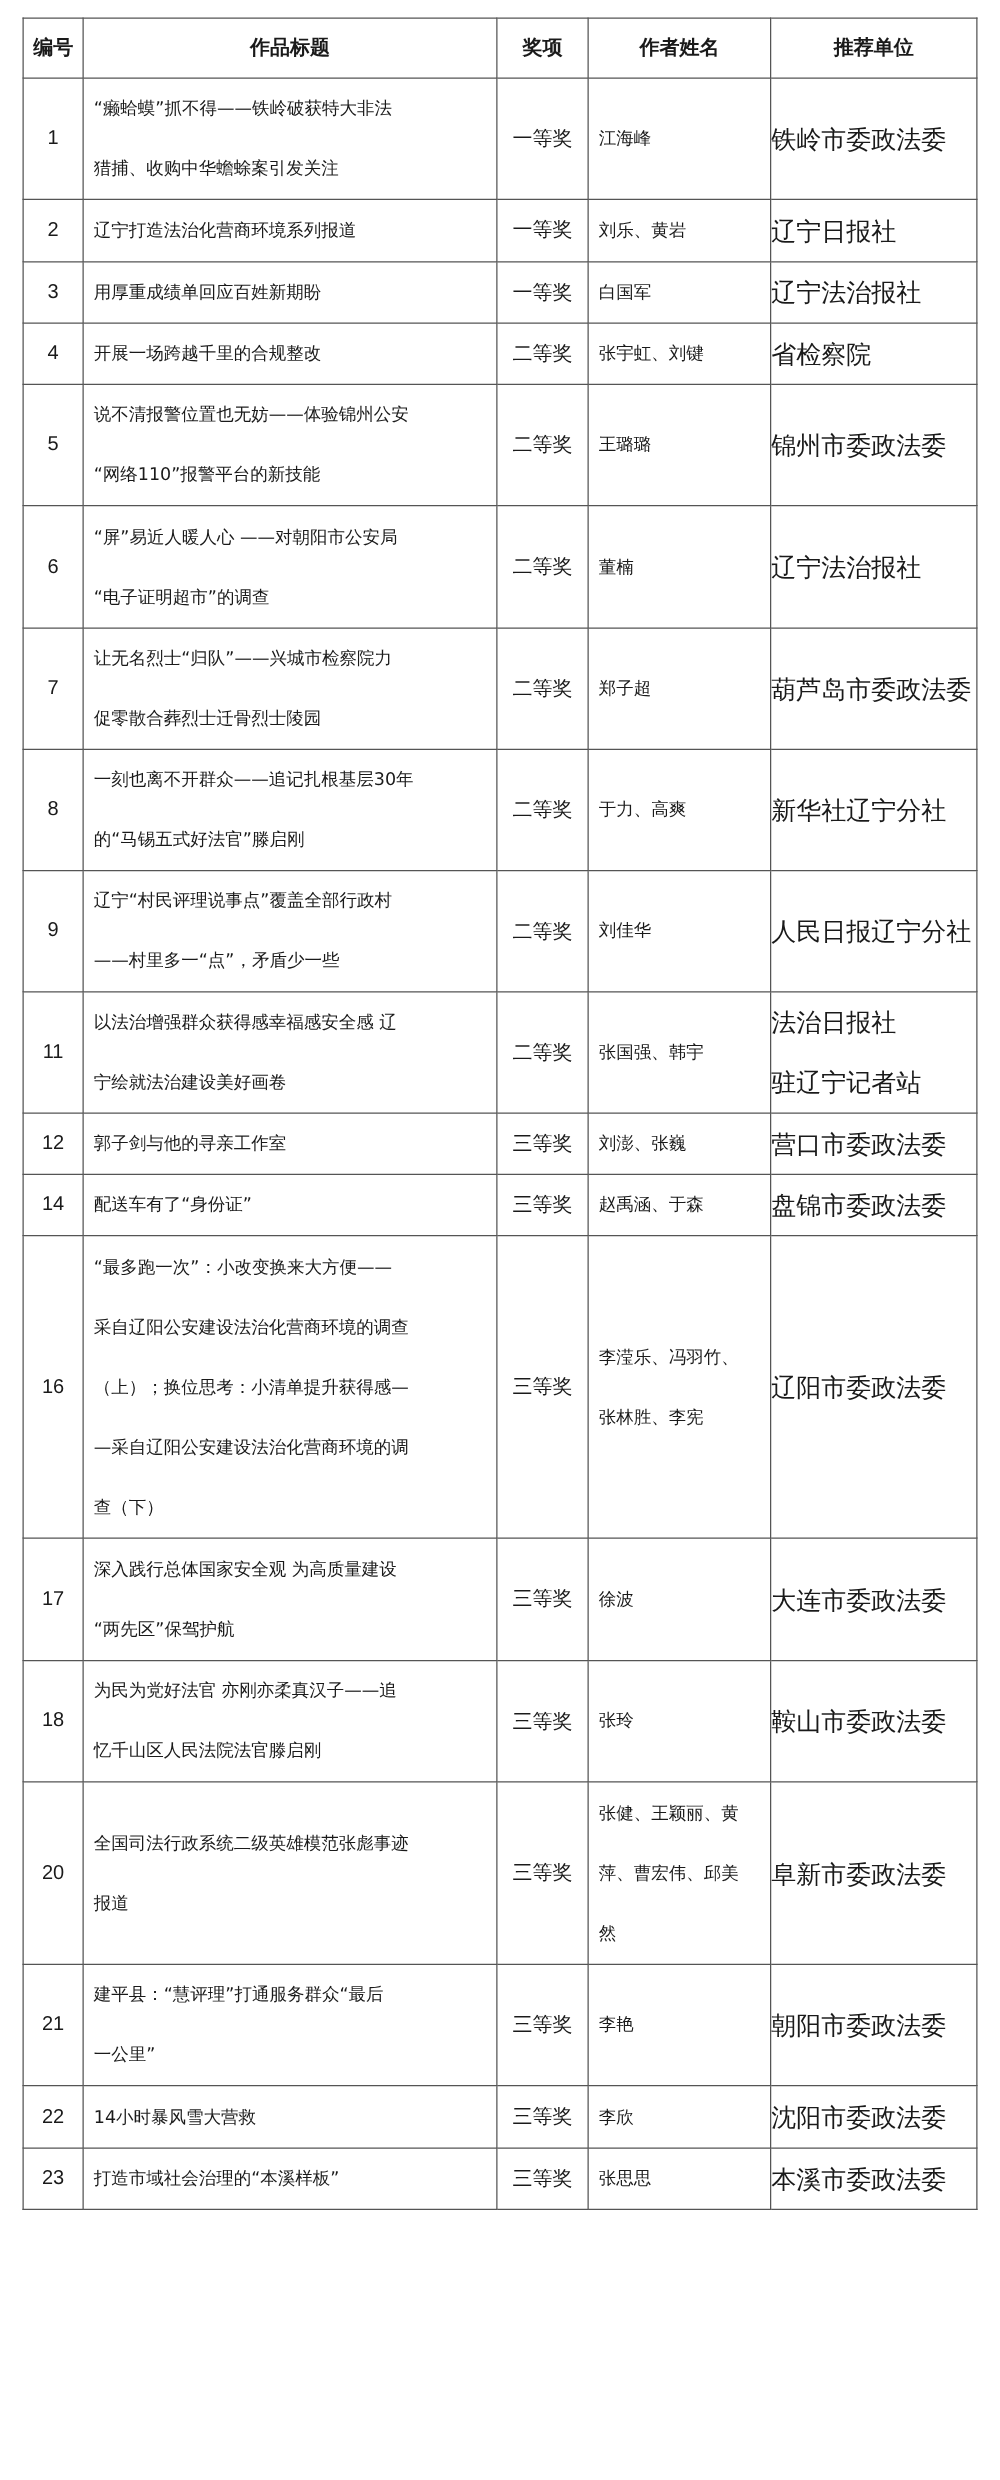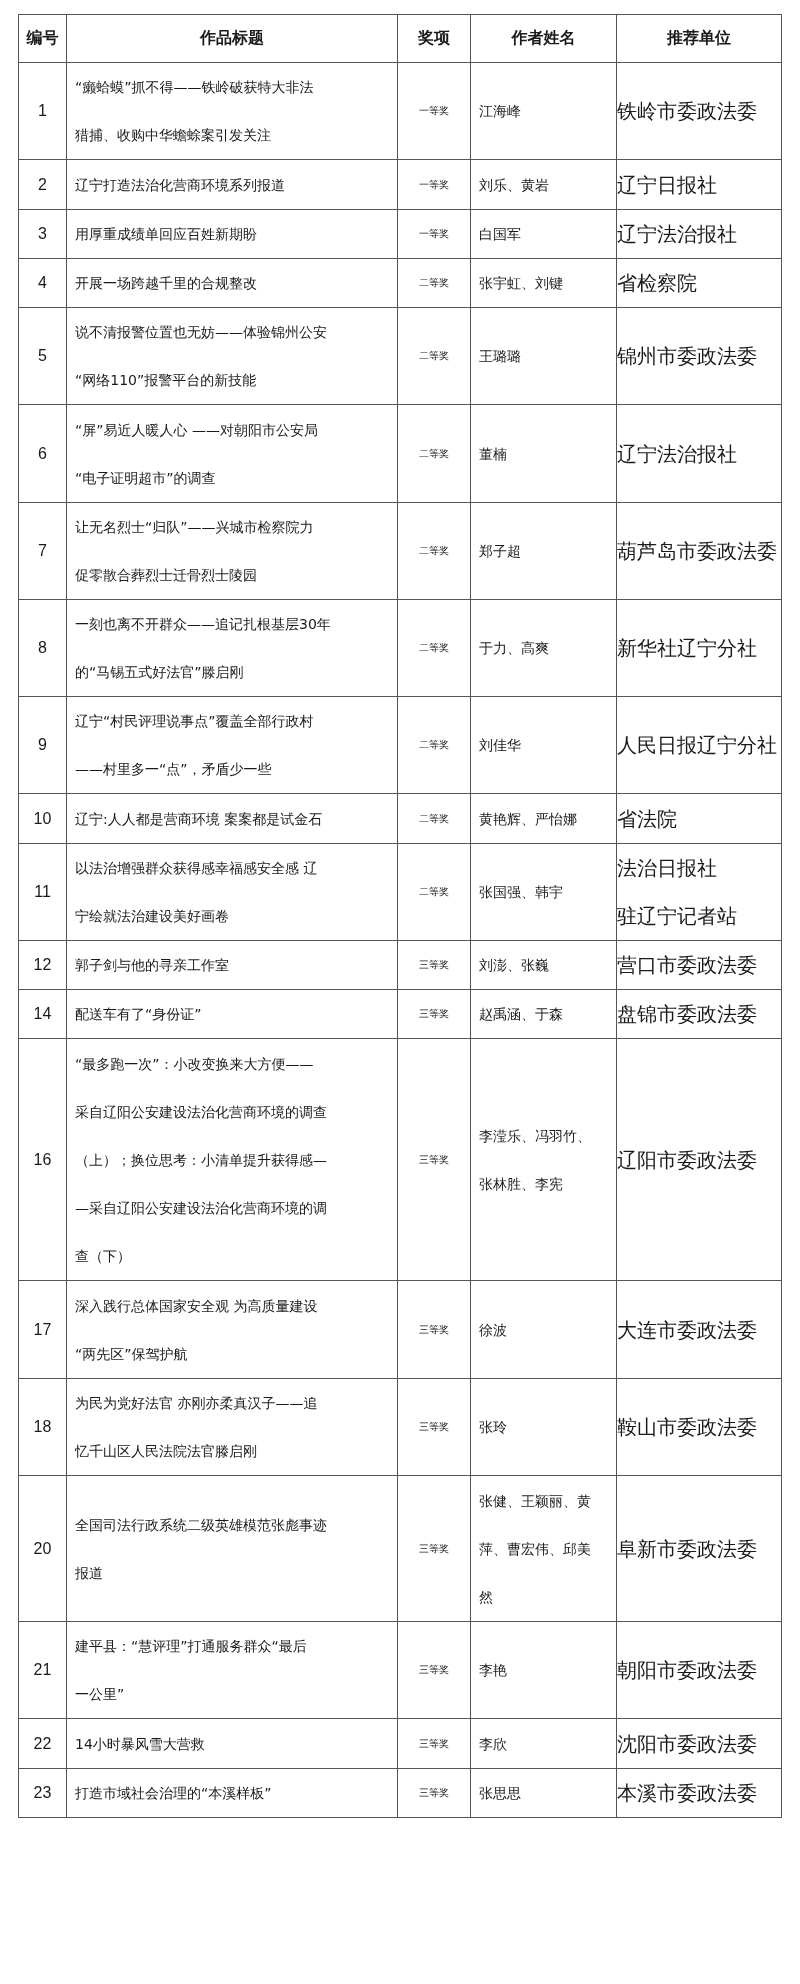--- a/index.html
+++ b/index.html
@@ -4,21 +4,21 @@
 <style>
   html, body { margin: 0; padding: 0; background: #ffffff; }
   body { width: 800px; height: 1984px; position: relative; overflow: hidden;
          font-family: "DejaVu Sans", "Liberation Sans", sans-serif; color: #1a1a1a; }
   table.awards { position: absolute; left: 18px; top: 14px; border-collapse: collapse;
                  table-layout: fixed; width: 763px; }
   table.awards th, table.awards td { border: 1px solid #555; padding: 0; vertical-align: middle; }
   table.awards th { font-weight: bold; font-size: 16px; height: 47px; text-align: center; }
   td.num { text-align: center; font-family: "Liberation Sans", sans-serif; font-size: 16px; }
   td.title { text-align: left; padding: 0 8px !important; font-size: 14px; line-height: 48px; }
-  td.award { text-align: center; font-size: 10px; }
+  td.award { text-align: center; font-size: 16px; }
   td.author { text-align: left; padding: 0 8px !important; font-size: 14px; line-height: 48px; }
   td.unit { text-align: left; font-size: 20px; line-height: 48px; }
   .line { display: block; white-space: nowrap; }
 </style>
 </head>
 <body>
 
 <table class="awards">
   <colgroup>
     <col style="width:48px">
@@ -153,33 +153,20 @@
           <span class="line">——村里多一“点”，矛盾少一些</span>
         </td>
         <td class="award">二等奖</td>
         <td class="author">
           <span class="line">刘佳华</span>
         </td>
         <td class="unit">
           <span class="line">人民日报辽宁分社</span>
         </td>
       </tr>
-      <tr style="height: 50px;">
-        <td class="num">10</td>
-        <td class="title">
-          <span class="line">辽宁:人人都是营商环境 案案都是试金石</span>
-        </td>
-        <td class="award">二等奖</td>
-        <td class="author">
-          <span class="line">黄艳辉、严怡娜</span>
-        </td>
-        <td class="unit">
-          <span class="line">省法院</span>
-        </td>
-      </tr>
       <tr style="height: 97px;">
         <td class="num">11</td>
         <td class="title">
           <span class="line">以法治增强群众获得感幸福感安全感 辽</span>
           <span class="line">宁绘就法治建设美好画卷</span>
         </td>
         <td class="award">二等奖</td>
         <td class="author">
           <span class="line">张国强、韩宇</span>
         </td>

